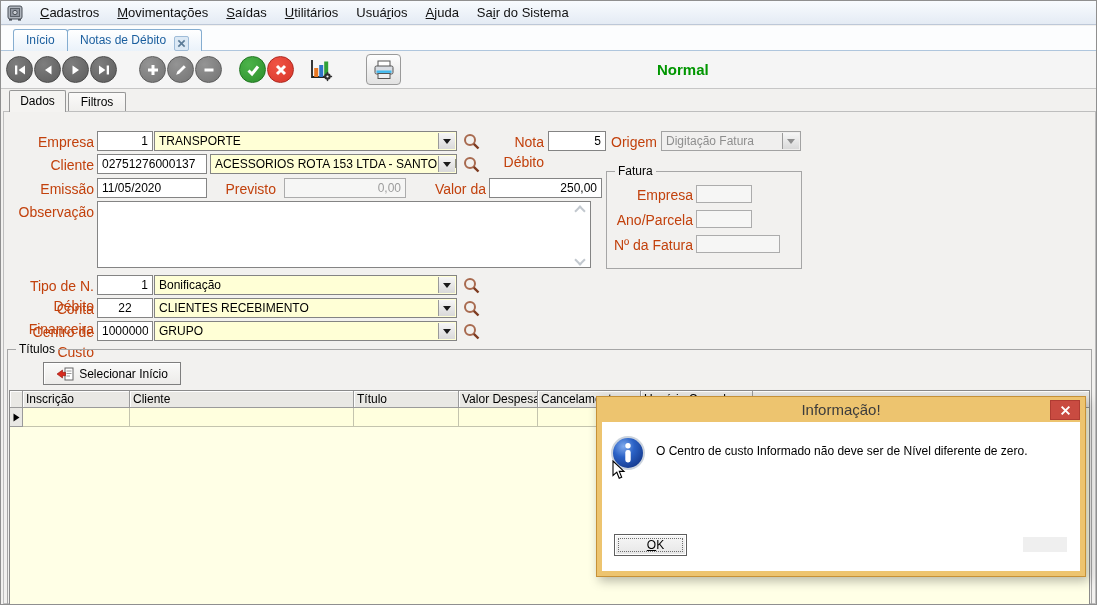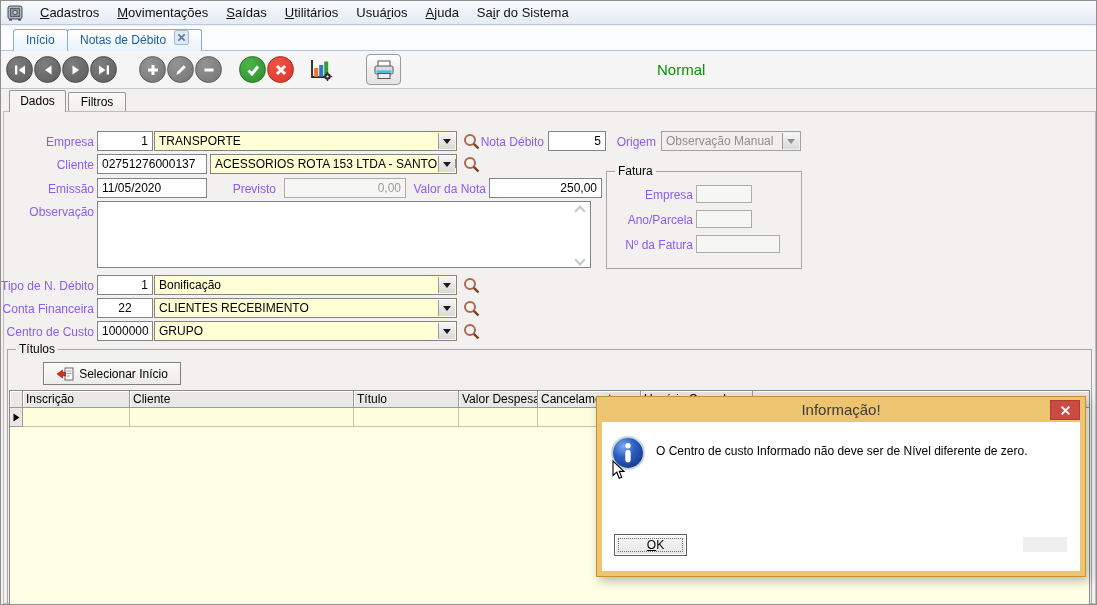--- a/index.html
+++ b/index.html
@@ -13,52 +13,52 @@
              display:flex; align-items:center; font-size:13px; color:#111; }
   .app-icon { width:16px; height:16px; margin:0 8px 0 6px; display:inline-block; }
   .mi { padding:0 9px; height:24px; line-height:23px; cursor:default; }
   .mi u { text-decoration:underline; }
 
   
   .tabstrip { position:absolute; left:0; top:25px; width:100%; height:25px;
               background:#FCFDFE; border-bottom:1px solid #AFC6DD; }
   .dtab { position:absolute; top:3px; height:22px; border:1px solid #85ADD0; border-bottom:none;
           border-radius:3px 3px 0 0; background:linear-gradient(#FFFFFF,#EAF2FA);
-          color:#1A5E9E; font-size:12px; line-height:21px; padding:0 12px; display:flex; align-items:flex-start; }
+          color:#1A5E9E; font-size:12px; line-height:21px; padding:0 12px; display:flex; align-items:flex-end; }
   .dtab-close { width:15px; height:15px; margin-left:8px; background:#DCE9F5; border:1px solid #9FBCD8;
                 border-radius:2px; display:flex; align-items:center; justify-content:center; }
 
   
   .toolbar { position:absolute; left:0; top:50px; width:100%; height:38px; background:#F5F5F5;
              border-bottom:1px solid #C6C6C6; }
   .cbtn { position:absolute; top:55px; width:27px; height:27px; border-radius:50%;
           display:flex; align-items:center; justify-content:center; }
   .cbtn svg { width:16px; height:16px; }
   .nav   { background:radial-gradient(circle at 35% 30%, #7E7E7E, #5C5C5C); border:1px solid #4A4A4A; }
   .edit  { background:radial-gradient(circle at 35% 30%, #949494, #737373); border:1px solid #5C5C5C; }
   .okc   { background:radial-gradient(circle at 35% 30%, #4CB34A, #2C8F2C); border:1px solid #1F751F; }
   .xc    { background:radial-gradient(circle at 35% 30%, #F05445, #D8352A); border:1px solid #AE281E; }
   .chartbtn { position:absolute; top:55px; left:305px; width:30px; height:28px; background:transparent;
               display:flex; align-items:center; justify-content:center; }
   .printbtn { position:absolute; top:53px; left:365px; width:35px; height:31px; border:1px solid #9A9A9A;
               border-radius:4px; background:linear-gradient(#FEFEFE,#E2E2E2);
               display:flex; align-items:center; justify-content:center; }
-  .status { position:absolute; left:656px; top:60px; font-size:15px; font-weight:normal; color:#009600; }
+  .status { position:absolute; left:656px; top:60px; font-size:15px; font-weight:bold; color:#009600; }
 
   
   .ptab { position:absolute; font-size:12px; color:#000; text-align:center;
           border:1px solid #969696; border-bottom:none; border-radius:2px 2px 0 0;
           background:linear-gradient(#FBFAF9,#EFEEEC); }
   .ptab.active { left:8px; top:89px; width:57px; height:22px; line-height:21px; background:#F4F3F1; z-index:3; }
   .ptab.idle   { left:67px; top:91px; width:58px; height:20px; line-height:19px; }
   .panel { position:absolute; left:2px; top:110px; width:1093px; height:493px;
            background:#F2F1EF; border:1px solid #BEBEBE; z-index:1; }
 
   
-  .lbl { position:absolute; font-size:12px; color:#8b5cf6; text-align:right; height:20px; line-height:20px; z-index:2;}
+  .lbl { position:absolute; font-size:14px; color:#c2410c; text-align:right; height:20px; line-height:20px; z-index:2;}
   .inp { position:absolute; height:20px; border:1px solid #848484; background:#fff;
          font:12px "Liberation Sans", sans-serif; padding:0 4px; z-index:2; }
   .inp.num { text-align:right; }
   .inp.dis { background:#F6F6F5; color:#9C9C9C; border-color:#ACACAC; }
   .combo { position:absolute; height:20px; border:1px solid #848484; background:#FFFFD6;
            font-size:12px; line-height:18px; padding:0 22px 0 4px; overflow:hidden;
            white-space:nowrap; z-index:2; }
   .combo.dis { background:#F0EFEE; color:#8E8E8E; border-color:#A2A2A2; }
   .arrow-btn { position:absolute; right:1px; top:1px; bottom:1px; width:17px;
                background:linear-gradient(#F6F6F6,#D9D9D9); border-left:1px solid #9A9A9A;
@@ -239,21 +239,21 @@
   <span class="mag" style="left:461px;top:131px;">
     <svg viewBox="0 0 19 19">
         <circle cx="8" cy="8" r="5" fill="none" stroke="#A86A4F" stroke-width="2"></circle>
         <line x1="11.8" y1="11.8" x2="16.5" y2="16.5" stroke="#7E3B20" stroke-width="2.4"></line>
       </svg>
   </span>
   <div class="lbl" style="left:470px;width:73px;top:131px;">Nota Débito</div>
   <input class="inp num" style="left: 547px; top: 130px; width: 58px;" value="5">
   <div class="lbl" style="left:610px;width:45px;top:131px;">Origem</div>
   <div class="combo dis" style="left:660px;top:130px;width:140px;">
-    <span>Observação Manual</span>
+    <span>Digitação Fatura</span>
     <span class="arrow-btn">
         <span class="tri"></span>
       </span>
   </div>
 
   <div class="lbl" style="left:0;width:93px;top:154px;">Cliente</div>
   <input class="inp" style="left: 96px; top: 153px; width: 110px;" value="02751276000137">
   <div class="combo" style="left:209px;top:153px;width:247px;">
     <span>ACESSORIOS ROTA 153 LTDA - SANTO ANTON</span>
     <span class="arrow-btn">

